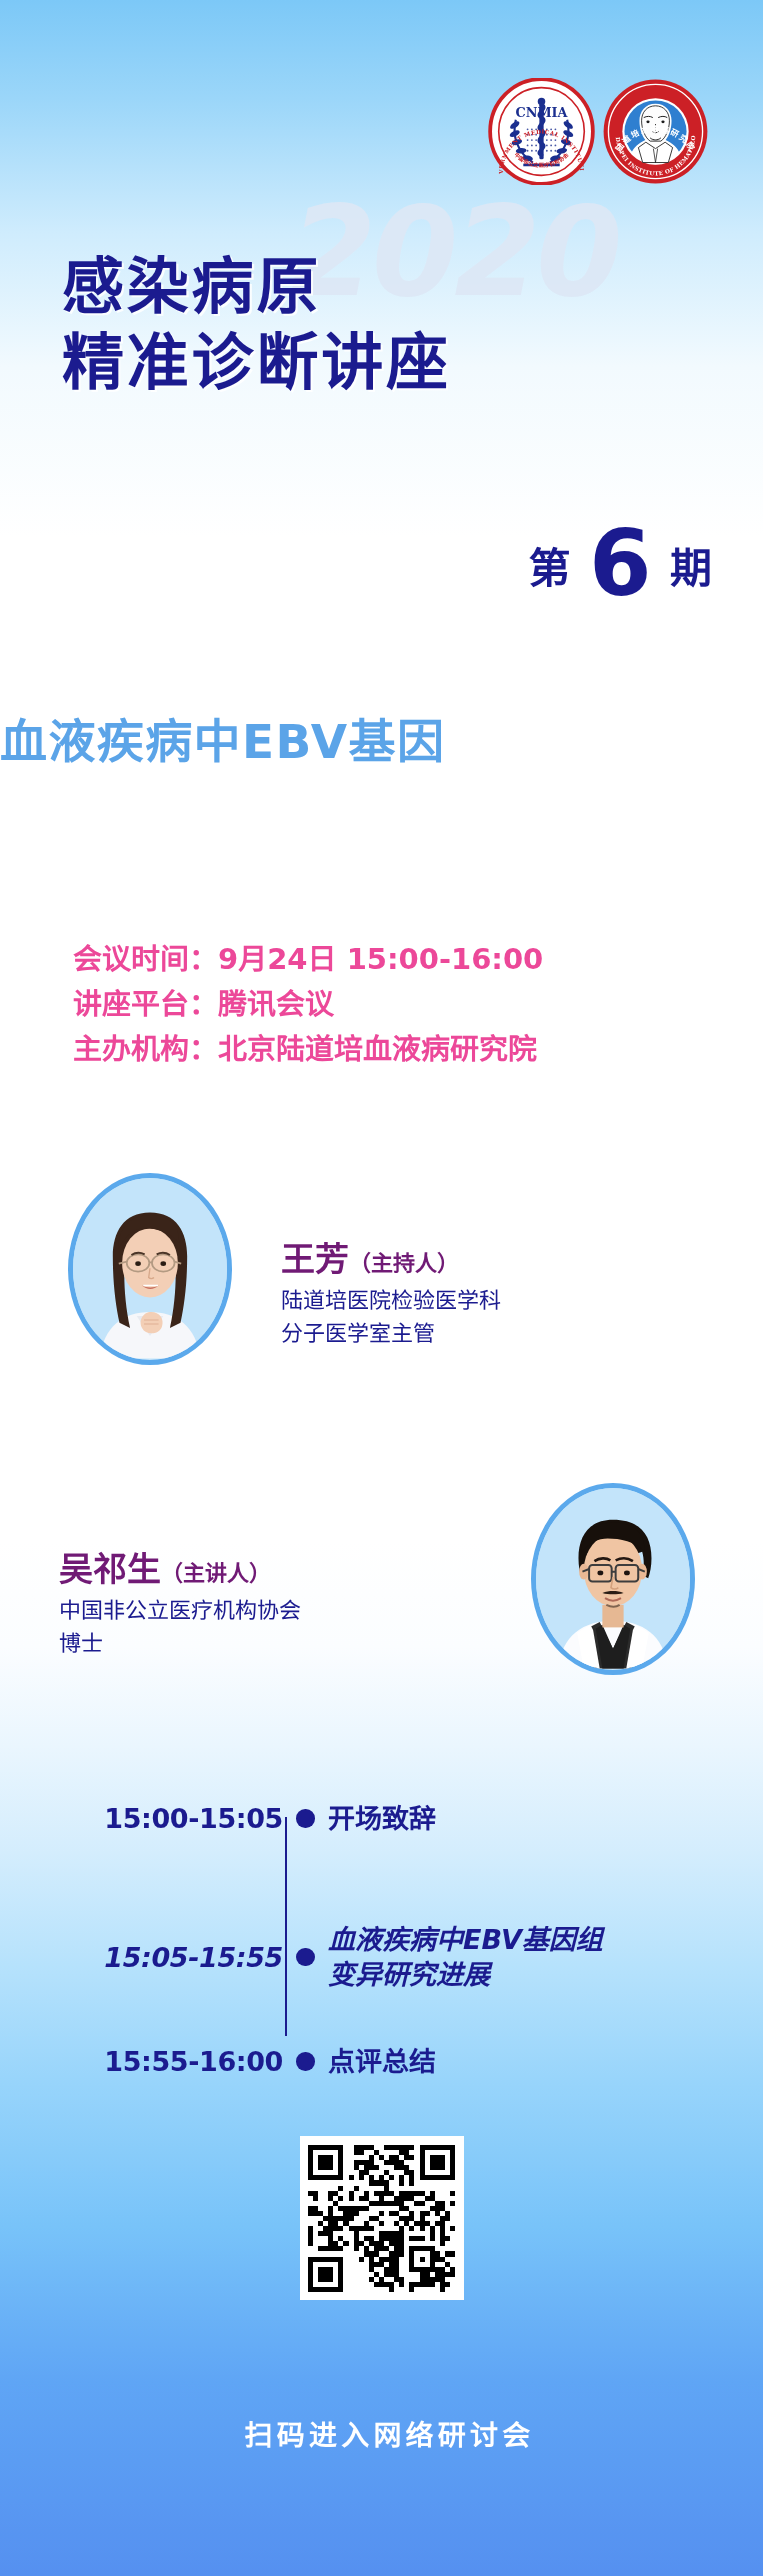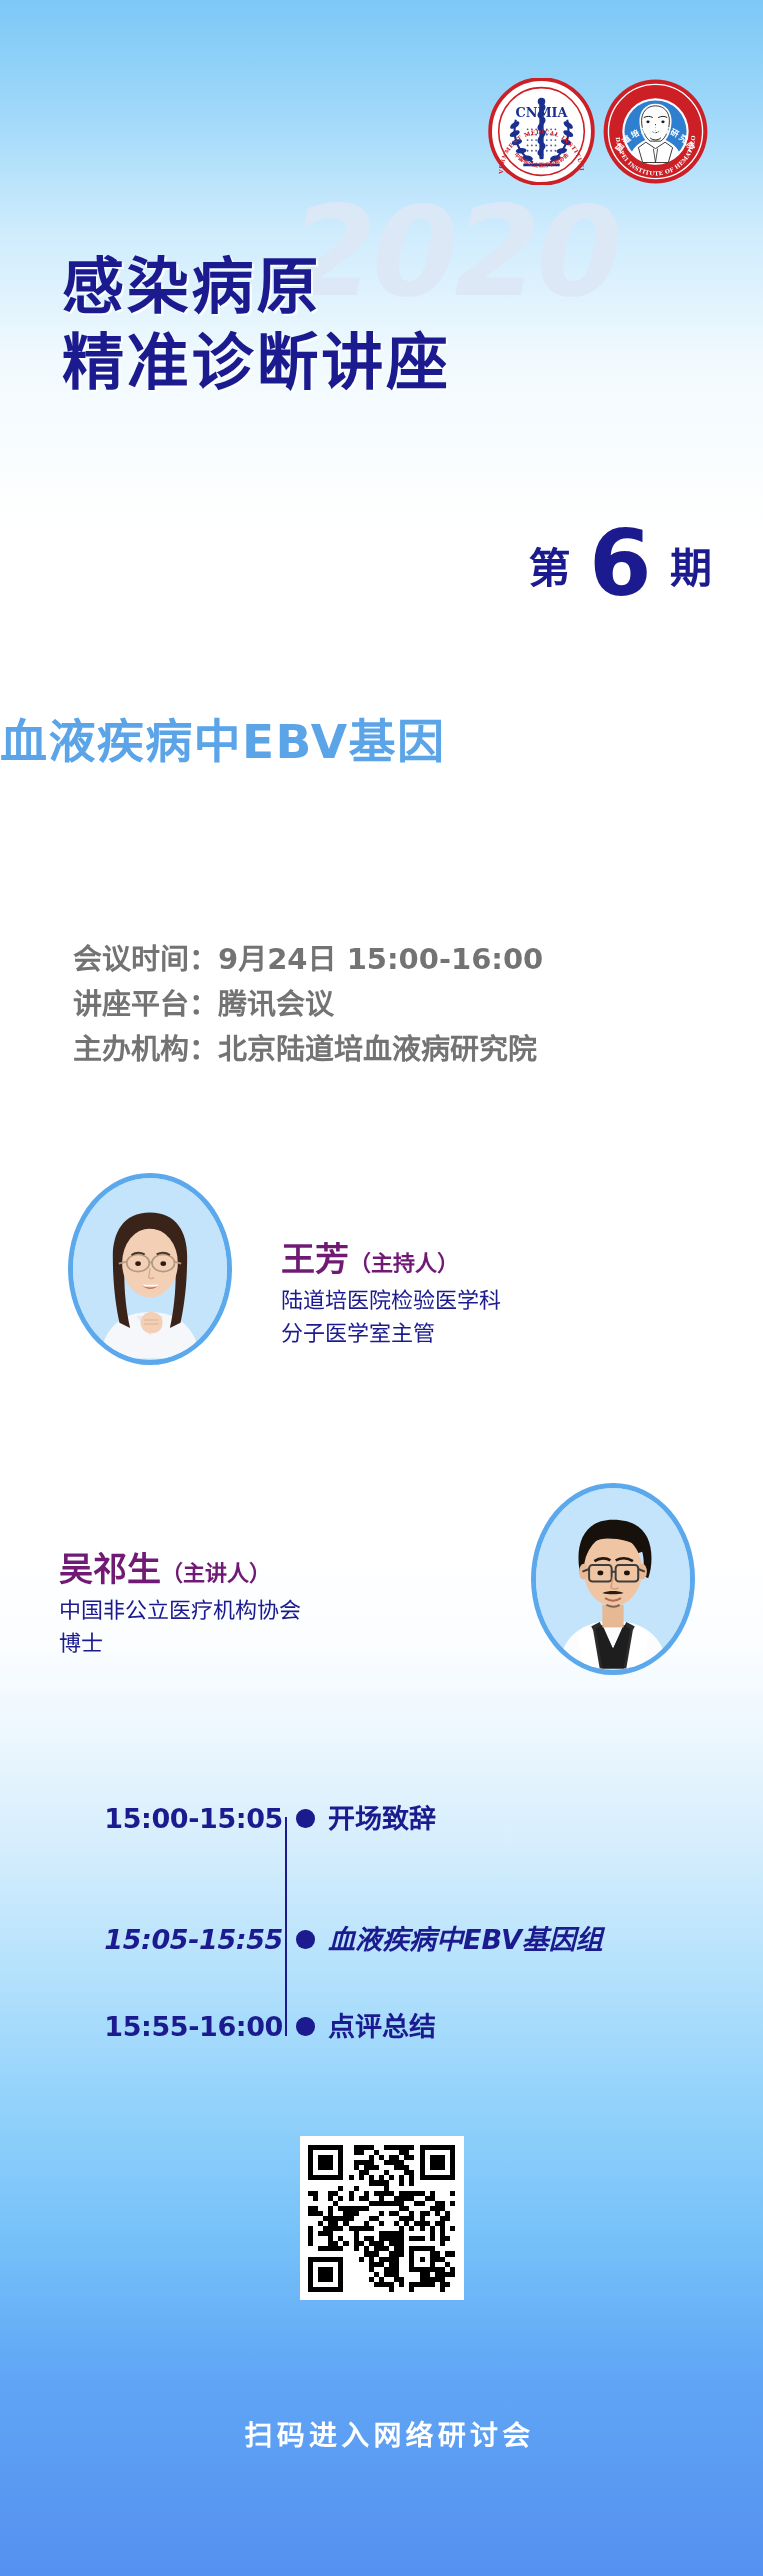--- a/index.html
+++ b/index.html
@@ -69,21 +69,21 @@
     position:absolute; top:707px; left:0; width:763px; z-index:3;
     text-align:left; color:#5ba4e8; font-weight:bold;
     font-size:47px; line-height:69px; letter-spacing:1.4px;
     font-family:"DejaVu Sans","Liberation Sans",sans-serif;
   }
   .subtitle div { white-space:nowrap; }
 
   
   .info {
     position:absolute; top:940px; left:73px; z-index:3;
-    color:#737373; font-weight:bold; font-size:29px; line-height:38px;
+    color:#ec4899; font-weight:bold; font-size:29px; line-height:38px;
     font-family:"DejaVu Sans","Liberation Sans",sans-serif;
   }
   .info div { white-space:nowrap; margin-bottom:7px; }
 
   
   .speaker { position:absolute; z-index:3; width:763px; }
   .speaker .oval {
     position:absolute; width:164px; height:192px; border-radius:50%;
     border:5.7px solid #5ba9ec; background:#c3e4fa; overflow:hidden;
   }
@@ -402,20 +402,21 @@
     </div>
   </div>
 
   <div class="row" style="margin-top:86px;margin-bottom:52px;font-style:italic;">
     <div class="time">15:05-15:55</div>
     <div class="dot-wrap">
       <div class="dot"></div>
     </div>
     <div class="label">
       <div>血液疾病中EBV基因组</div>
+      <div>变异研究进展</div>
     </div>
   </div>
 
   <div class="row">
     <div class="time">15:55-16:00</div>
     <div class="dot-wrap">
       <div class="dot"></div>
     </div>
     <div class="label">
       <div>点评总结</div>

